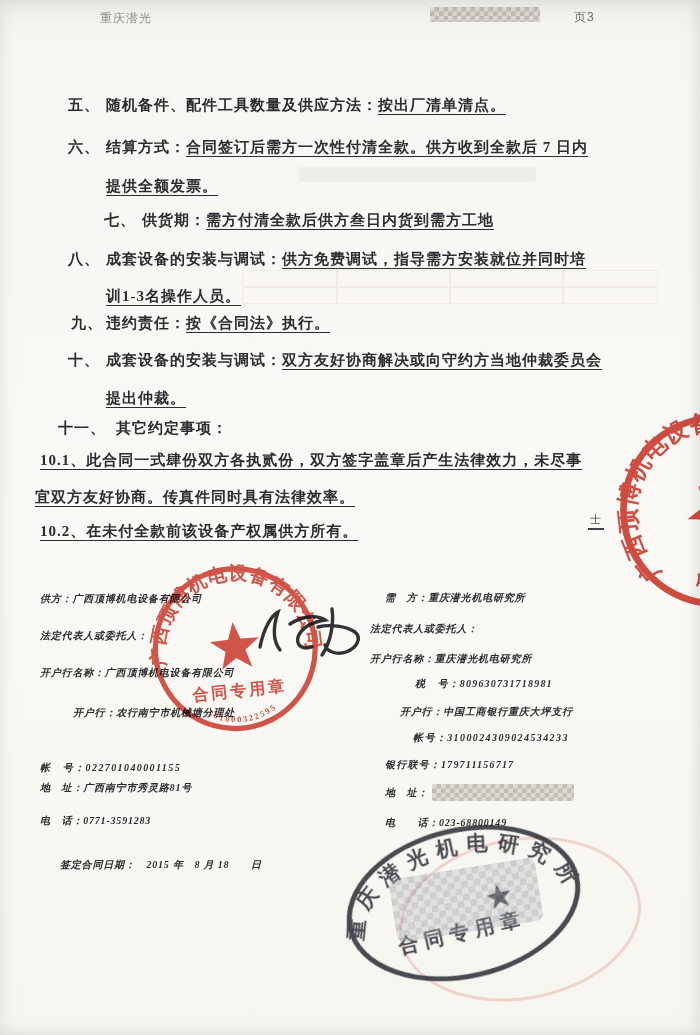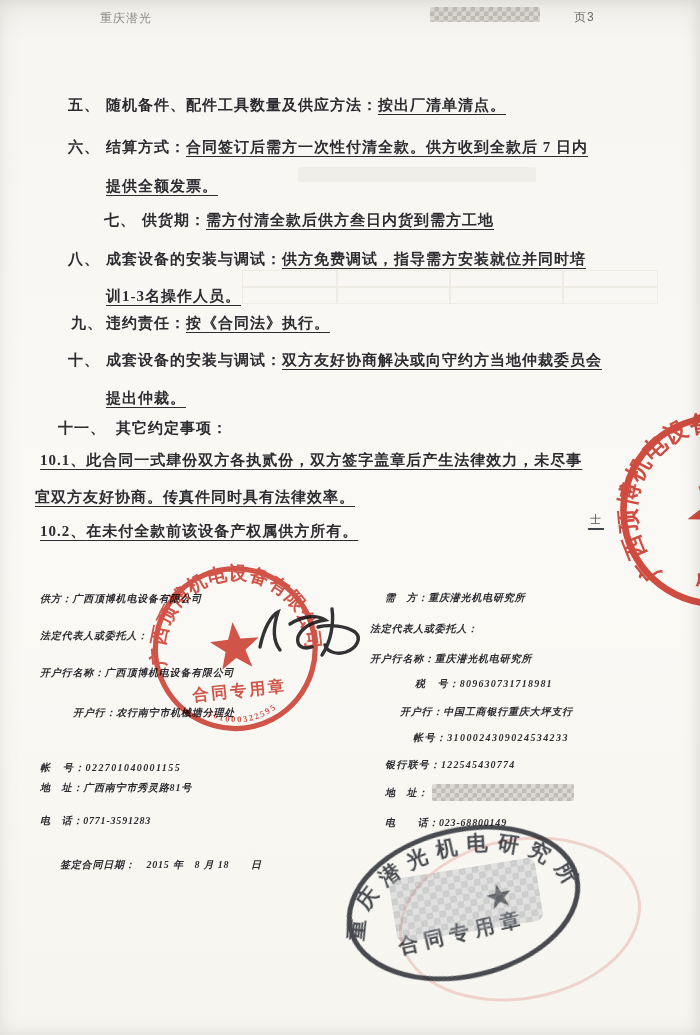--- a/index.html
+++ b/index.html
@@ -134,21 +134,21 @@
   <div class="info" style="left:415px;top:677px;letter-spacing:1.2px;">
     <span>税　号：</span><span>809630731718981</span>
   </div>
   <div class="info" style="left:400px;top:705px;">
     <span>开户行：</span><span>中国工商银行重庆大坪支行</span>
   </div>
   <div class="info" style="left:413px;top:731px;letter-spacing:1.4px;">
     <span>帐号：</span><span>3100024309024534233</span>
   </div>
   <div class="info" style="left:385px;top:758px;letter-spacing:1.2px;">
-    <span>银行联号：</span><span>122545430774</span>
+    <span>银行联号：</span><span>179711156717</span>
   </div>
   <div class="info" style="left:385px;top:786px;">地　址：</div>
   <div class="mosaic" style="left:432px;top:784px;width:142px;height:17px;"></div>
   <div class="info" style="left:385px;top:816px;">
     <span>电　　话：</span><span>023-68800149</span>
   </div>
 
   <div class="edge-mark" style="left:588px;top:512px;">士</div>
 
   <div class="seal" style="left:148px;top:561px;transform:rotate(-6deg);opacity:.86;">

